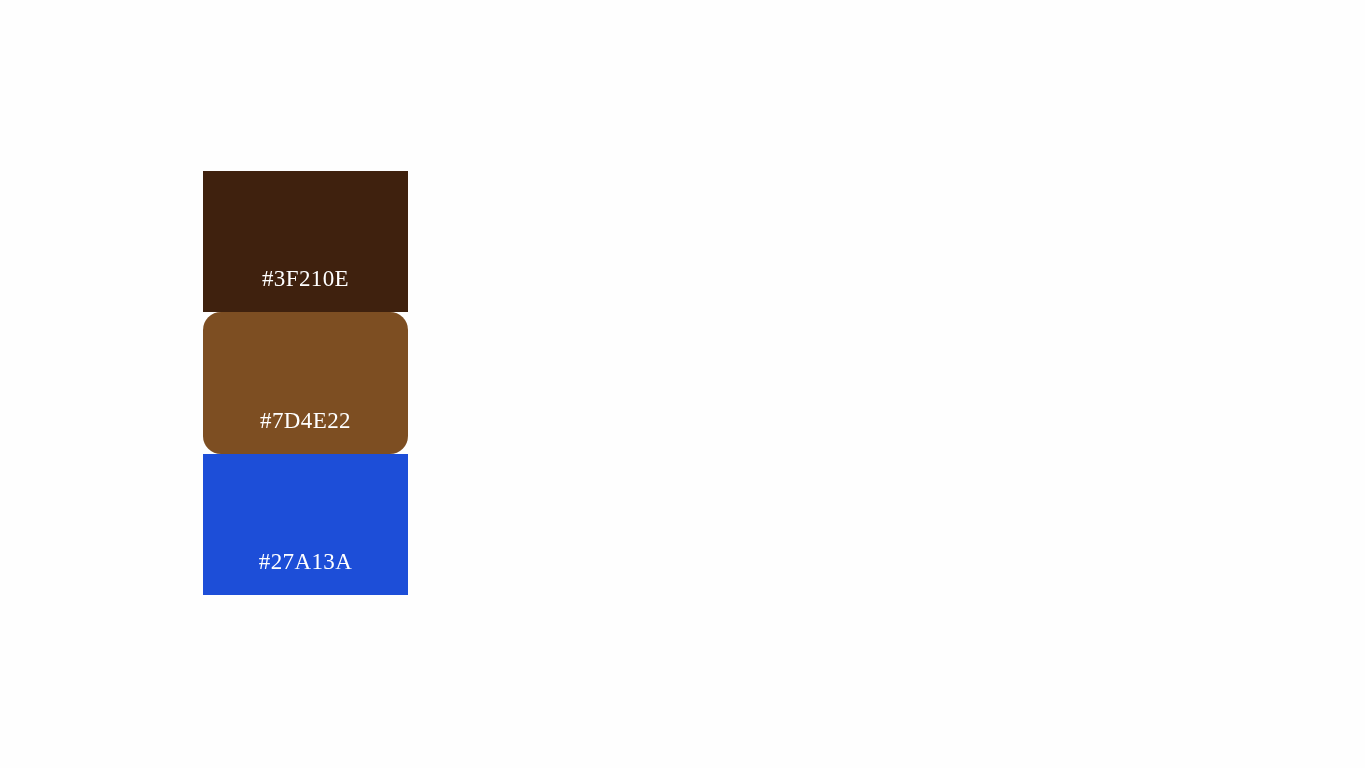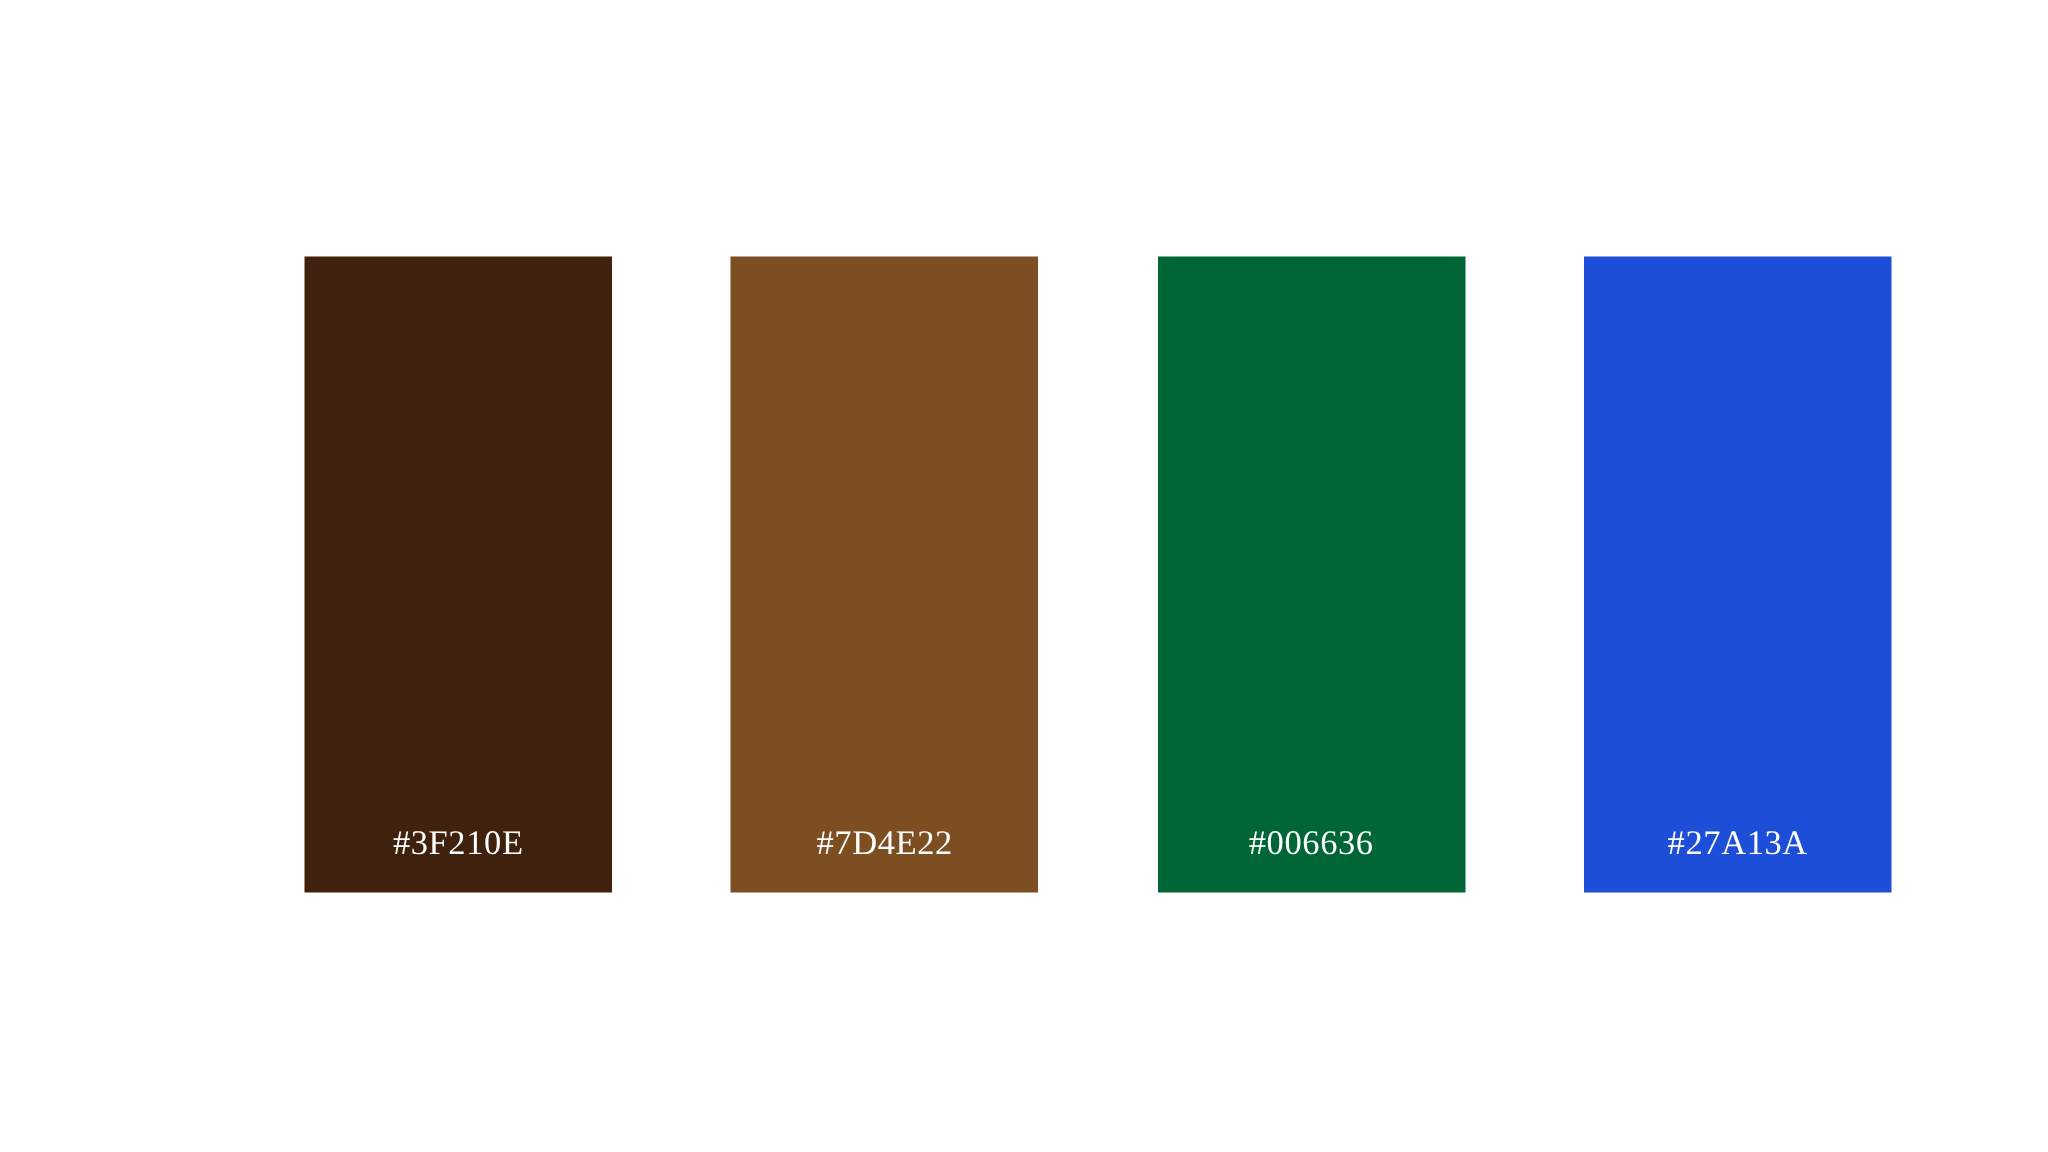--- a/index.html
+++ b/index.html
@@ -22,21 +22,21 @@
     background: #fefefe;
   }
 
   .swatch-row {
     position: absolute;
     left: 203px;
     top: 171px;
     width: 1058px;
     height: 424px;
     display: flex;
-    flex-direction: row;
+    flex-direction: column;
     align-items: stretch;
     justify-content: space-between;
   }
 
   .swatch {
     position: relative;
     width: 205px;
     height: 424px;
     box-sizing: border-box;
     display: flex;
@@ -61,26 +61,23 @@
 <body style="background-color: rgb(254, 254, 254);">
 
 <div class="palette-canvas" style="background-color: rgb(254, 254, 254);">
 
   <div class="swatch-row">
 
     <div class="swatch" style="background-color: rgb(63, 33, 14);">
       <span class="swatch-label" style="color: rgb(255, 255, 255);">#3F210E</span>
     </div>
 
-    <div class="swatch" style="background-color: rgb(125, 78, 34);">
+    <div class="swatch" style="background-color: rgb(125, 78, 34); border-radius: 18px;">
       <span class="swatch-label" style="color: rgb(255, 255, 255);">#7D4E22</span>
     </div>
 
-    <div class="swatch" style="background-color: rgb(0, 102, 54);">
-      <span class="swatch-label" style="color: rgb(255, 255, 255);">#006636</span>
-    </div>
 
     <div class="swatch" style="background-color: #1d4ed8;">
       <span class="swatch-label" style="color: rgb(255, 255, 255);">#27A13A</span>
     </div>
 
   </div>
 </div>
 
 </body></html>

